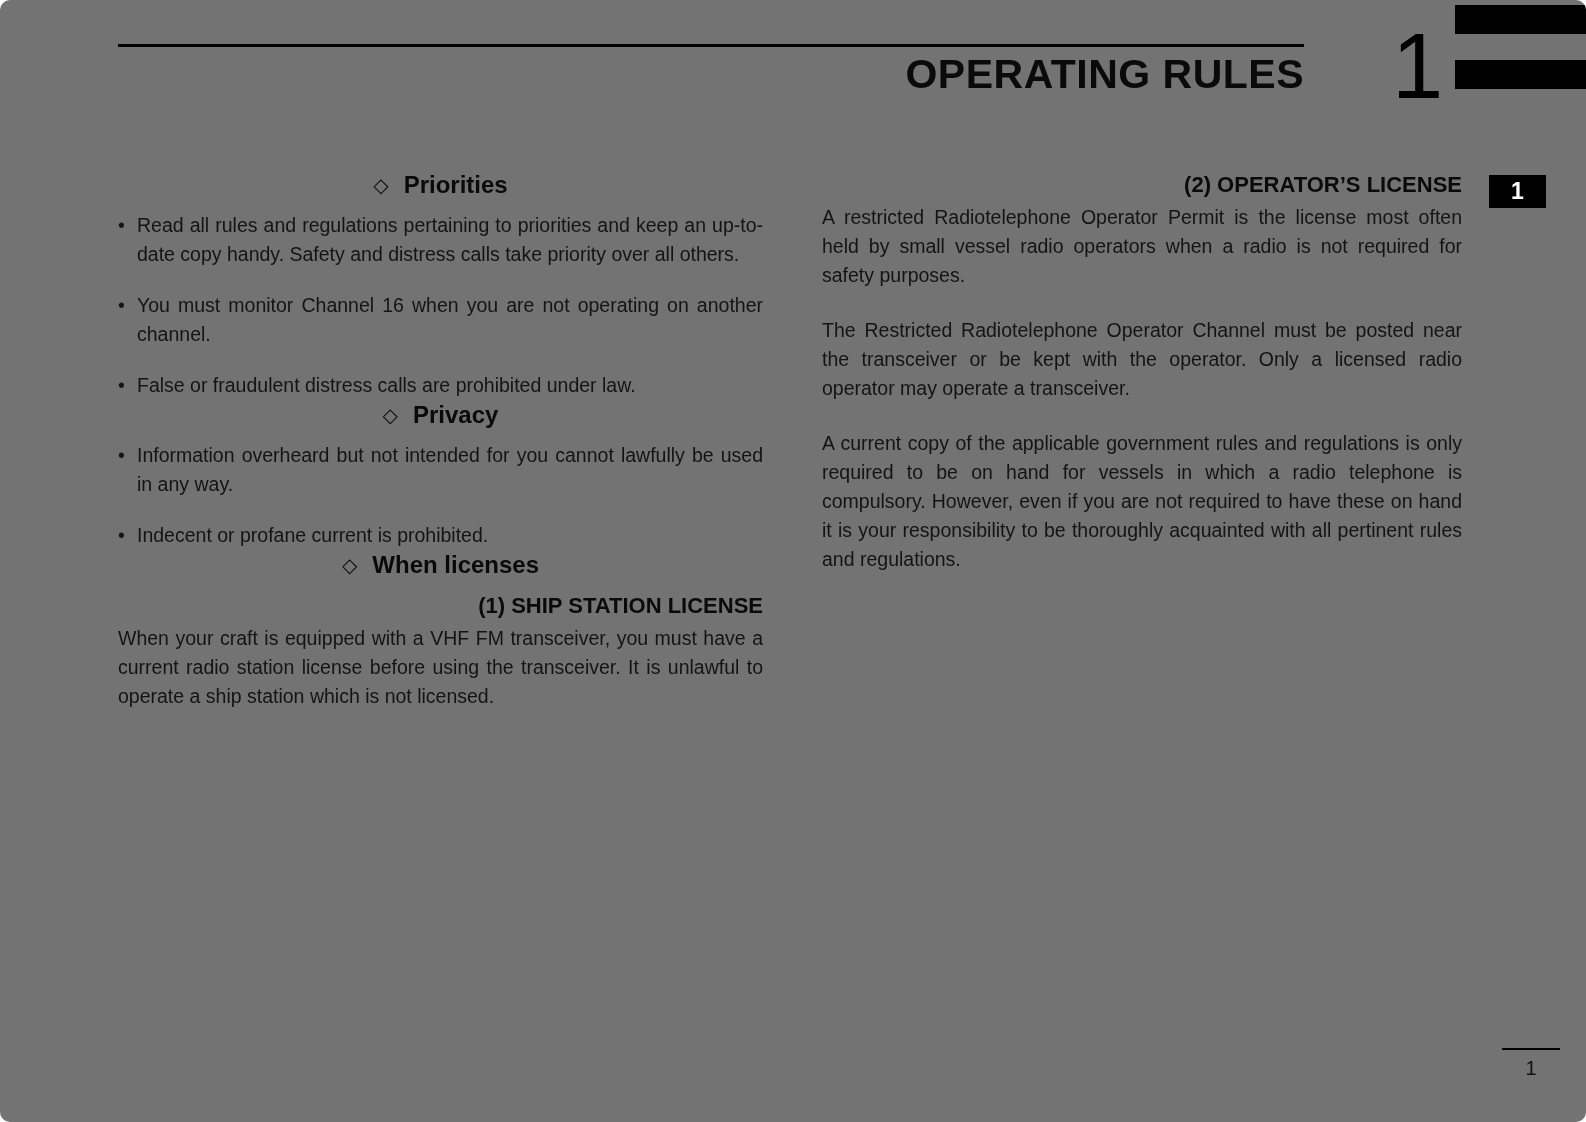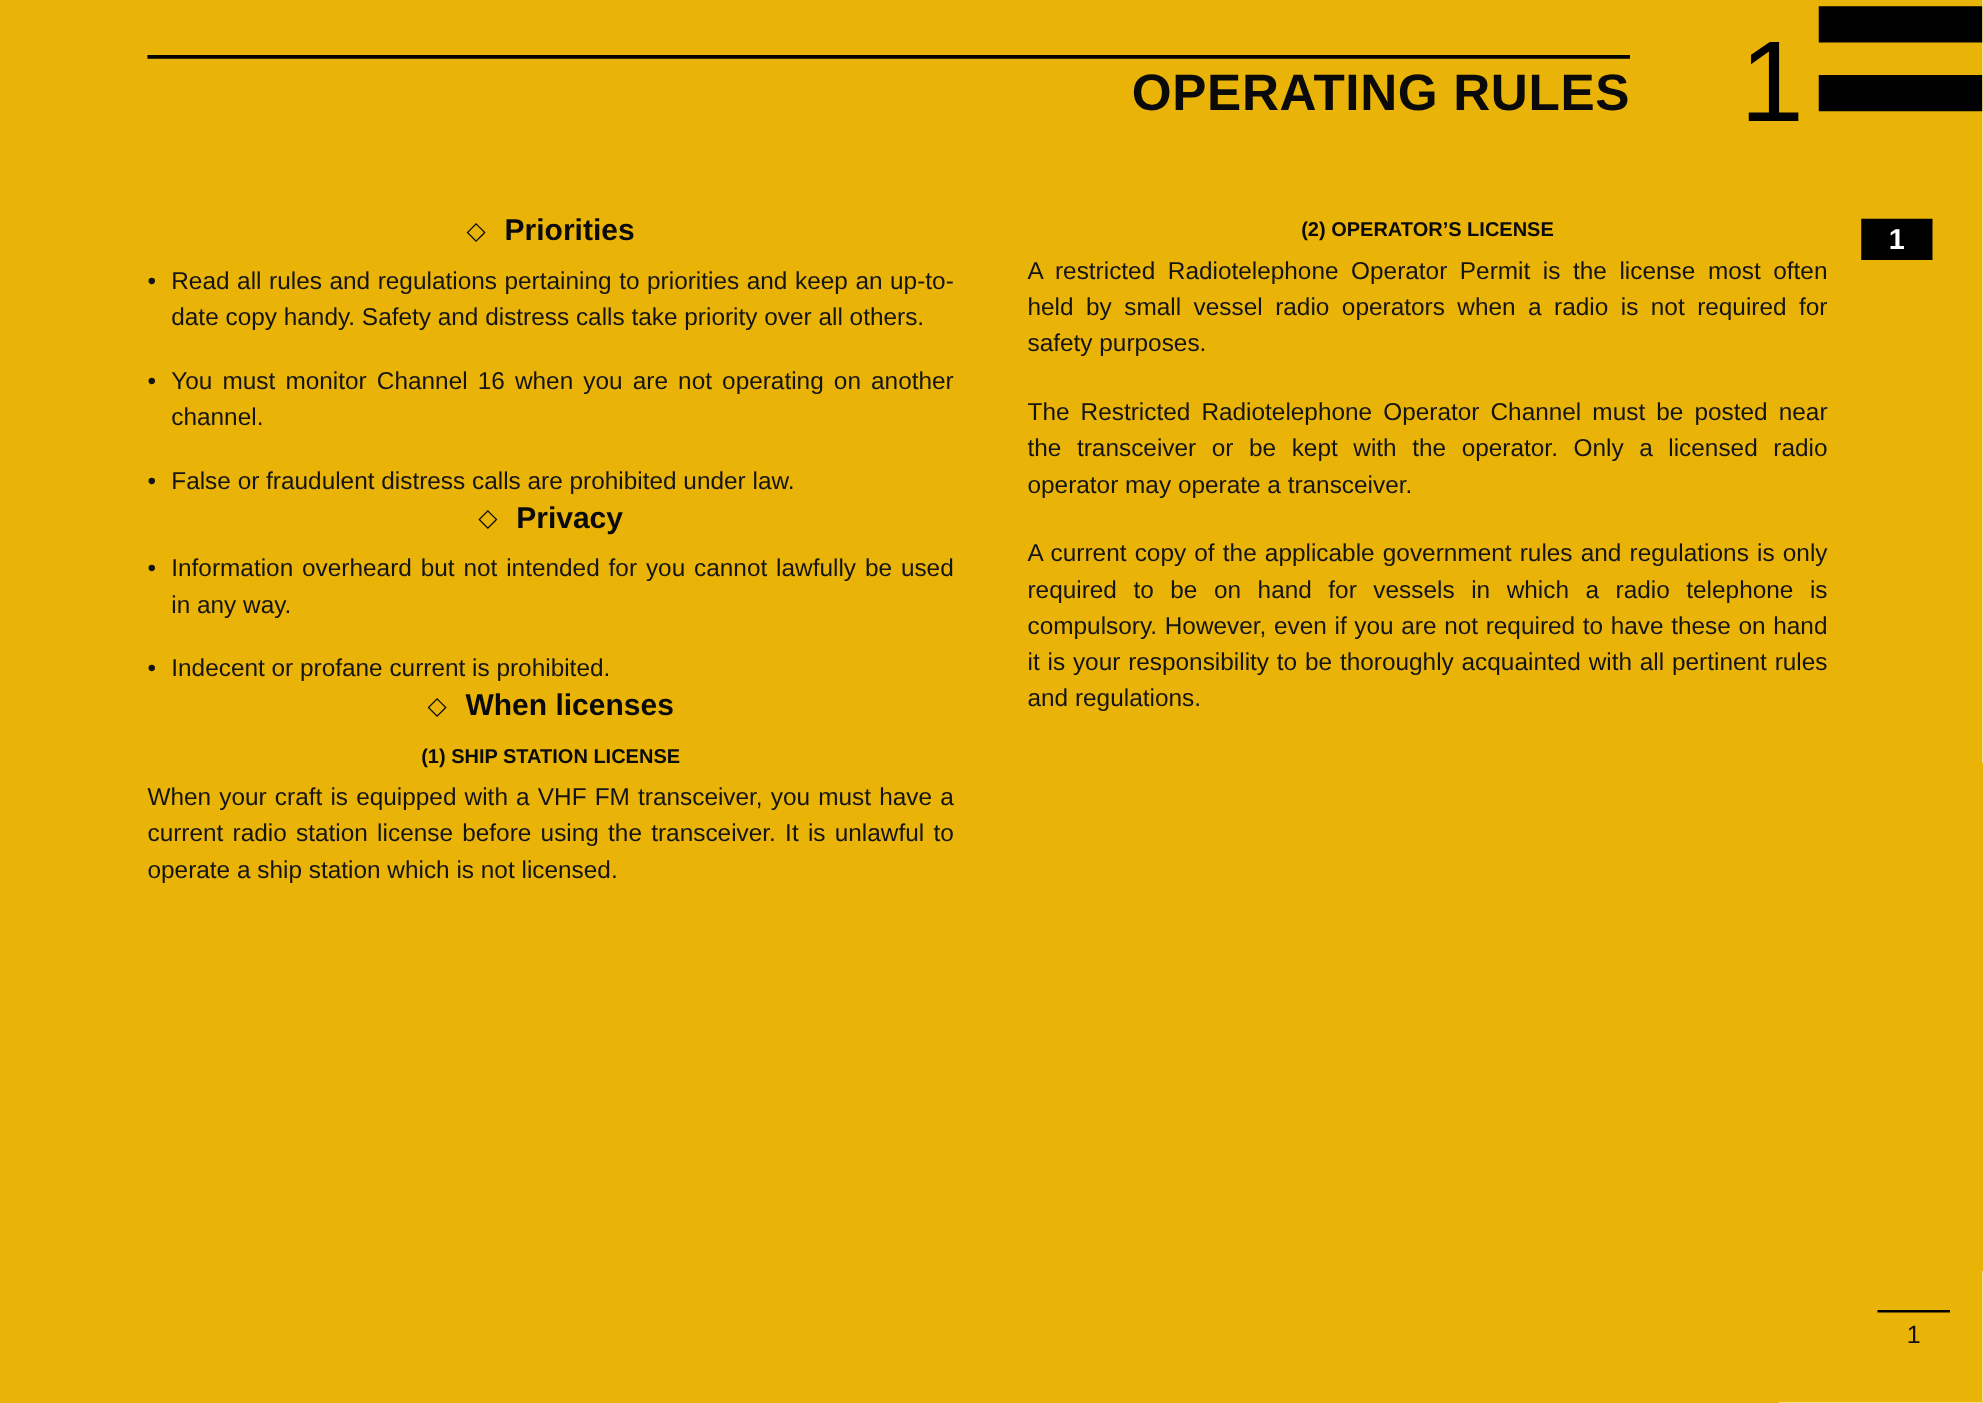--- a/index.html
+++ b/index.html
@@ -1,24 +1,25 @@
 <!DOCTYPE html>
 <html><head>
 <meta charset="utf-8">
 <style>
   * { box-sizing: border-box; }
   html, body { margin: 0; padding: 0; background: #ffffff; }
   .page {
     position: relative;
     width: 1586px;
     height: 1122px;
-    background: #eab308;
+    background: #737373;
     font-family: "Liberation Sans", sans-serif;
     color: #111111;
     overflow: hidden;
+    border-radius: 10px;
   }
 
   
   .header-rule {
     position: absolute;
     left: 118px; top: 44px;
     width: 1186px; height: 3px;
     background: #000000;
   }
   .page-title {
@@ -100,24 +101,24 @@
     margin-bottom: 22px;
   }
   .bullet:last-child { margin-bottom: 0; }
   .bullet-marker {
     position: absolute;
     left: 0; top: 0;
   }
 
   .subheading {
     font-weight: 700;
-    font-size: 16px;
+    font-size: 22px;
     line-height: 30px;
     margin: 0 0 3px 0;
-    text-align: center;
+    text-align: right;
     color: #0a0a0a;
   }
 
   .para { margin: 0 0 26px 0; }
   .para:last-child { margin-bottom: 0; }
 
   
   .page-footer {
     position: absolute;
     right: 26px; bottom: 42px;

